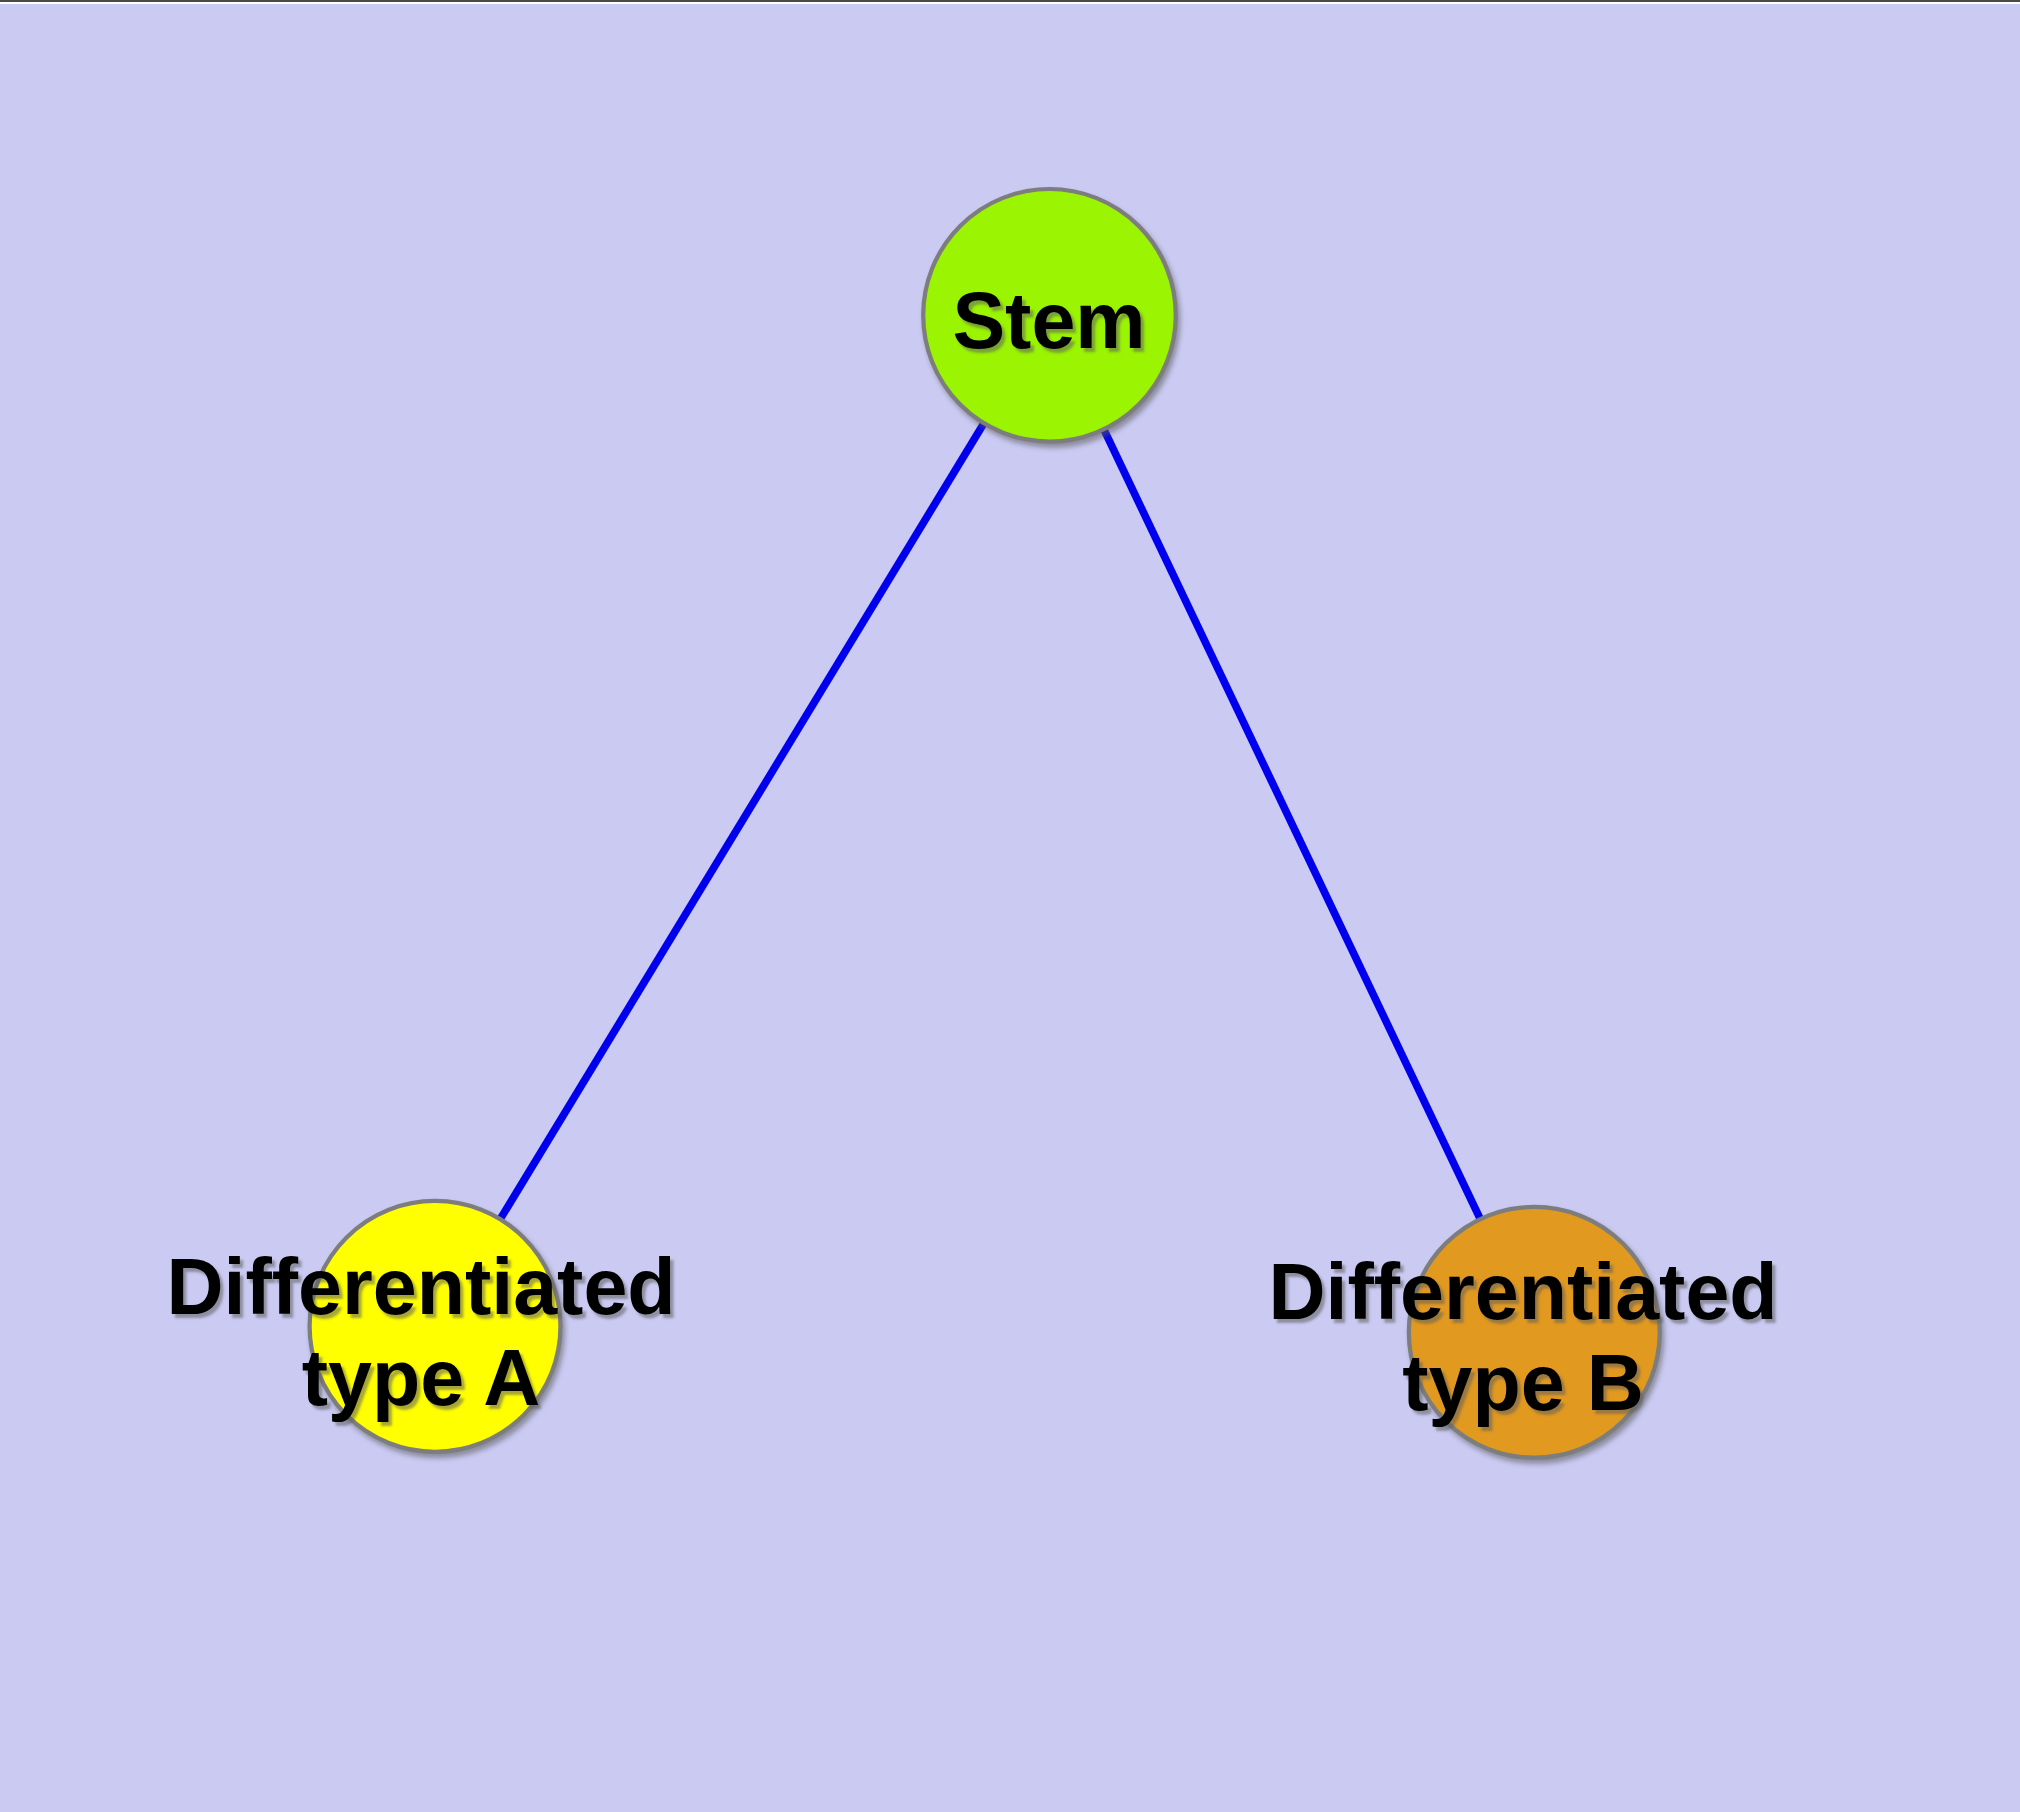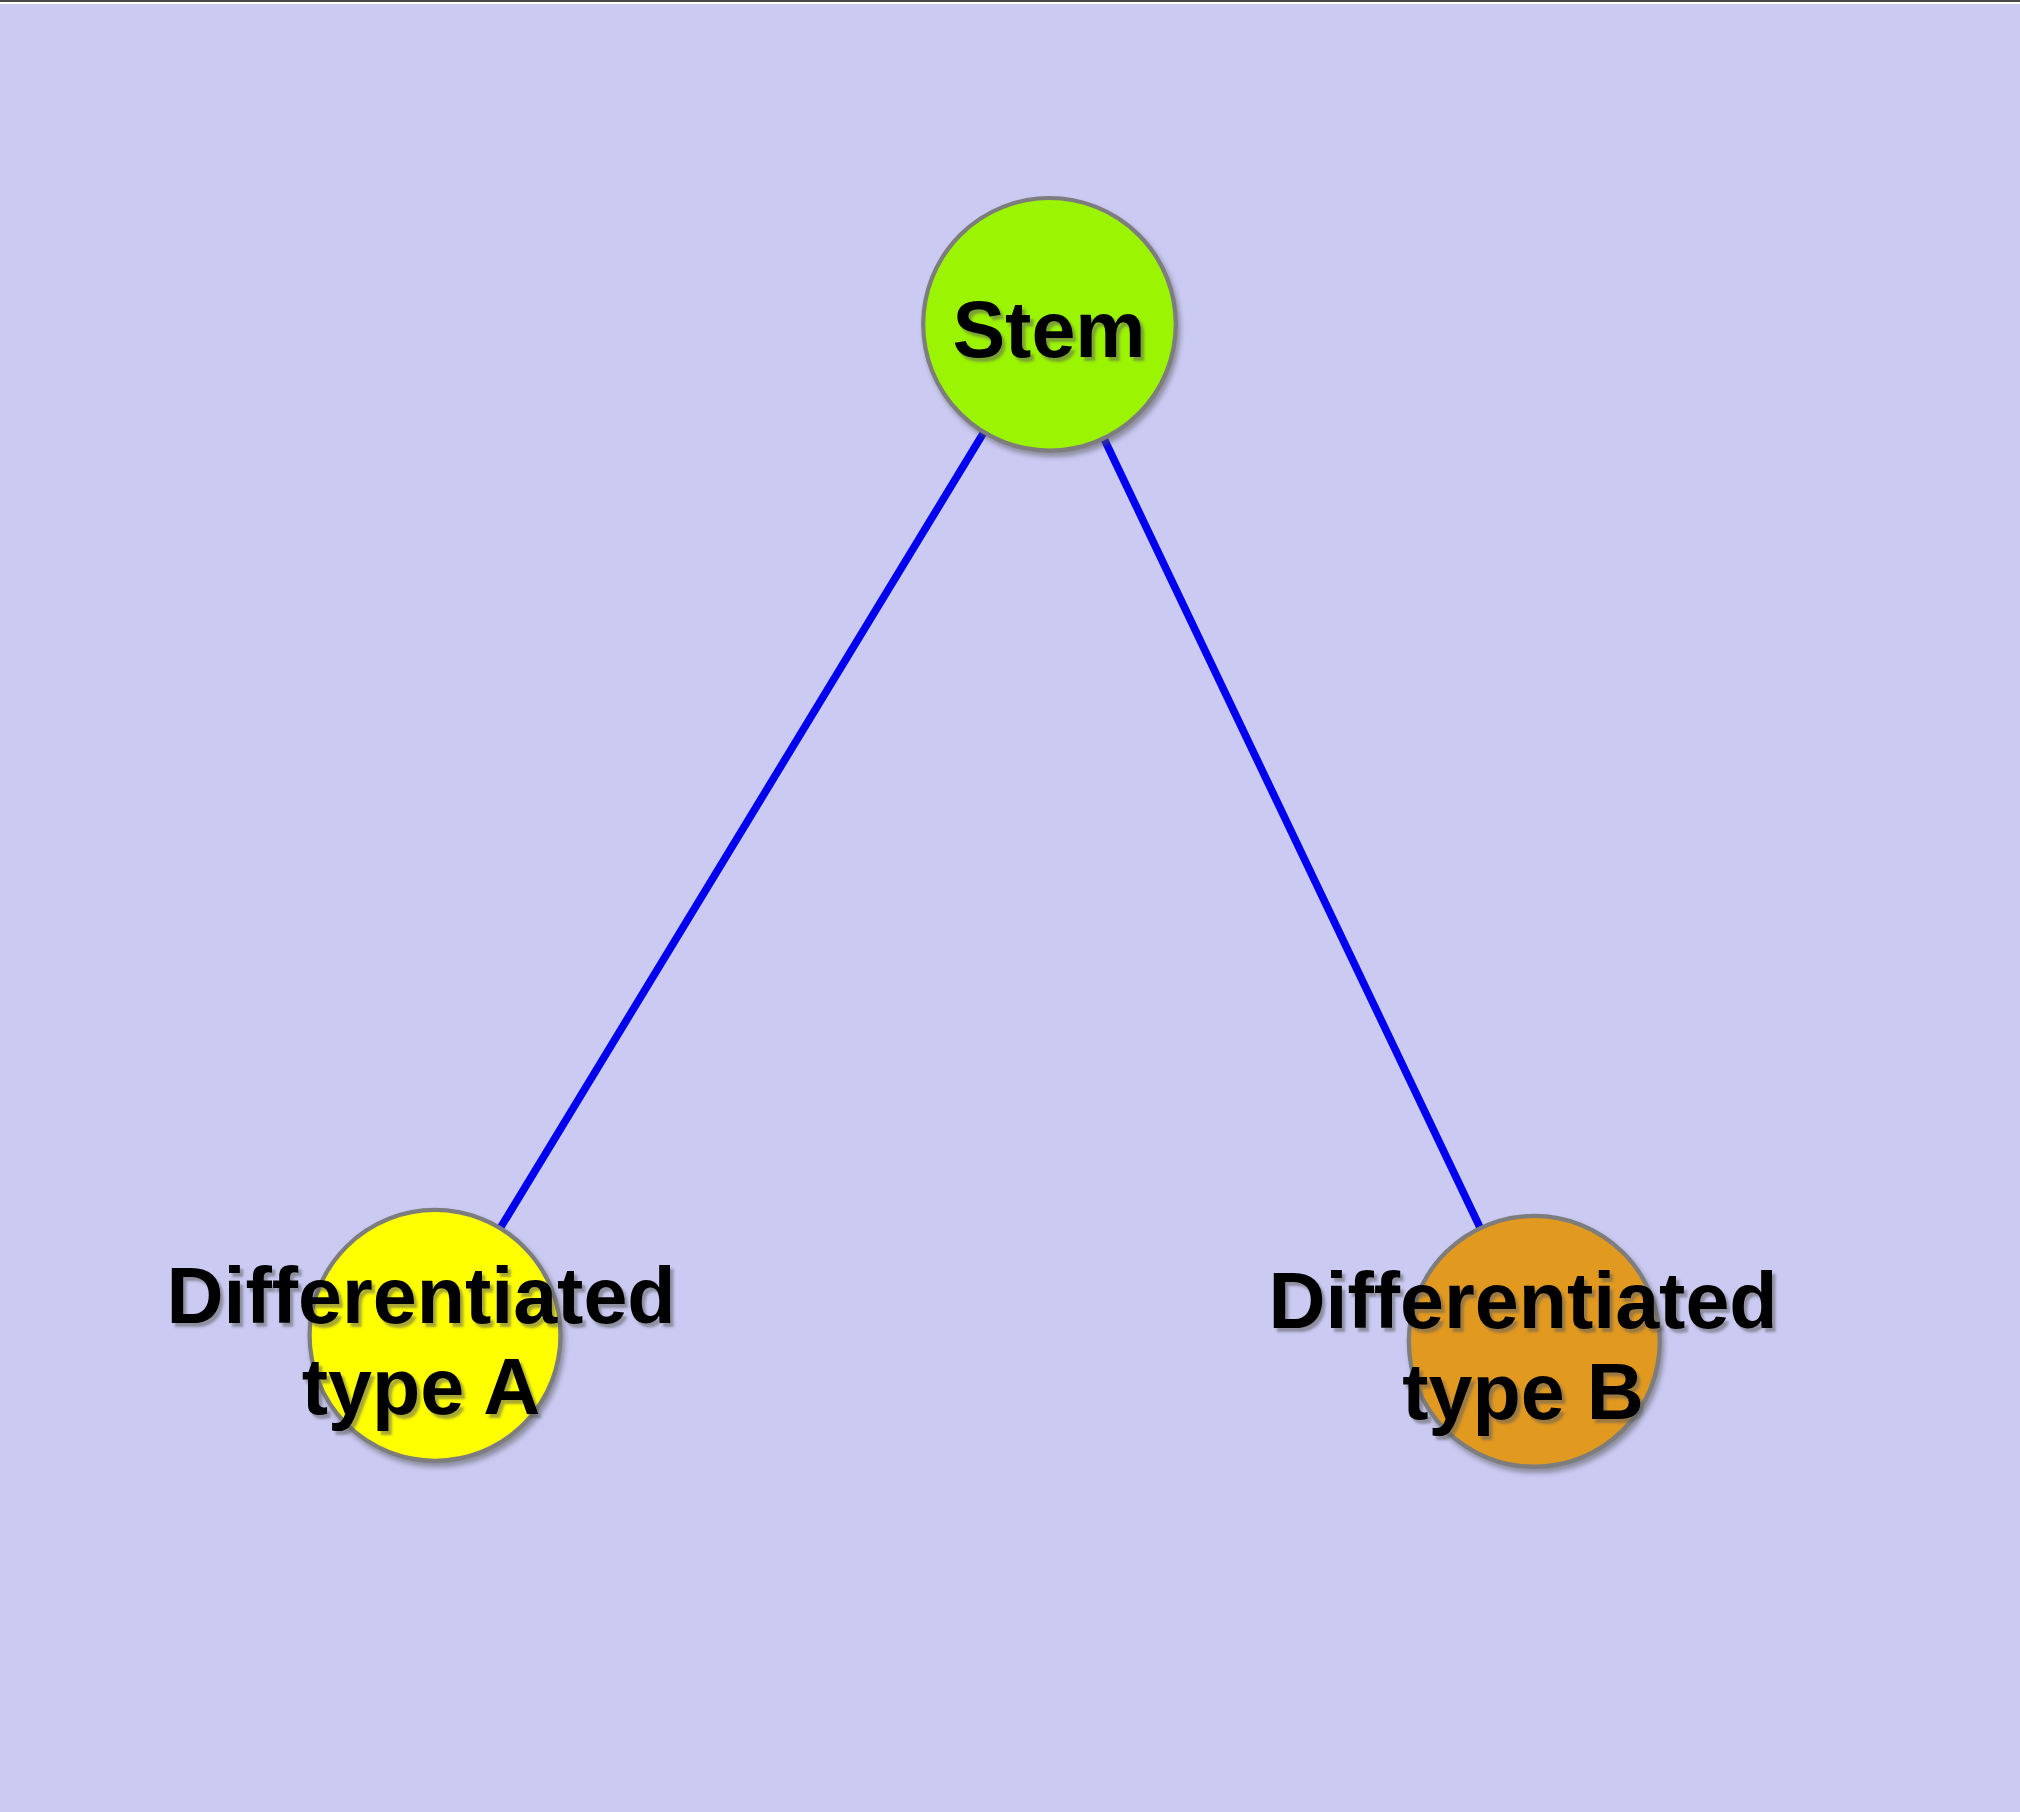--- a/index.html
+++ b/index.html
@@ -23,21 +23,21 @@
   }
   .top-edge-highlight {
     position: absolute;
     left: 0; top: 1.7px;
     width: 100%; height: 2.5px;
     background: #ffffff;
     z-index: 5;
   }
   .diagram-canvas {
     position: absolute;
-    left: 0; top: 9px;
+    left: 0; top: 0;
     width: 2021px;
     height: 1428px;
   }
   svg.graph {
     position: absolute;
     left: 0; top: 0;
     display: block;
   }
   .node-shadow {
     filter: drop-shadow(3px 5px 3px rgba(90,90,90,0.55));

